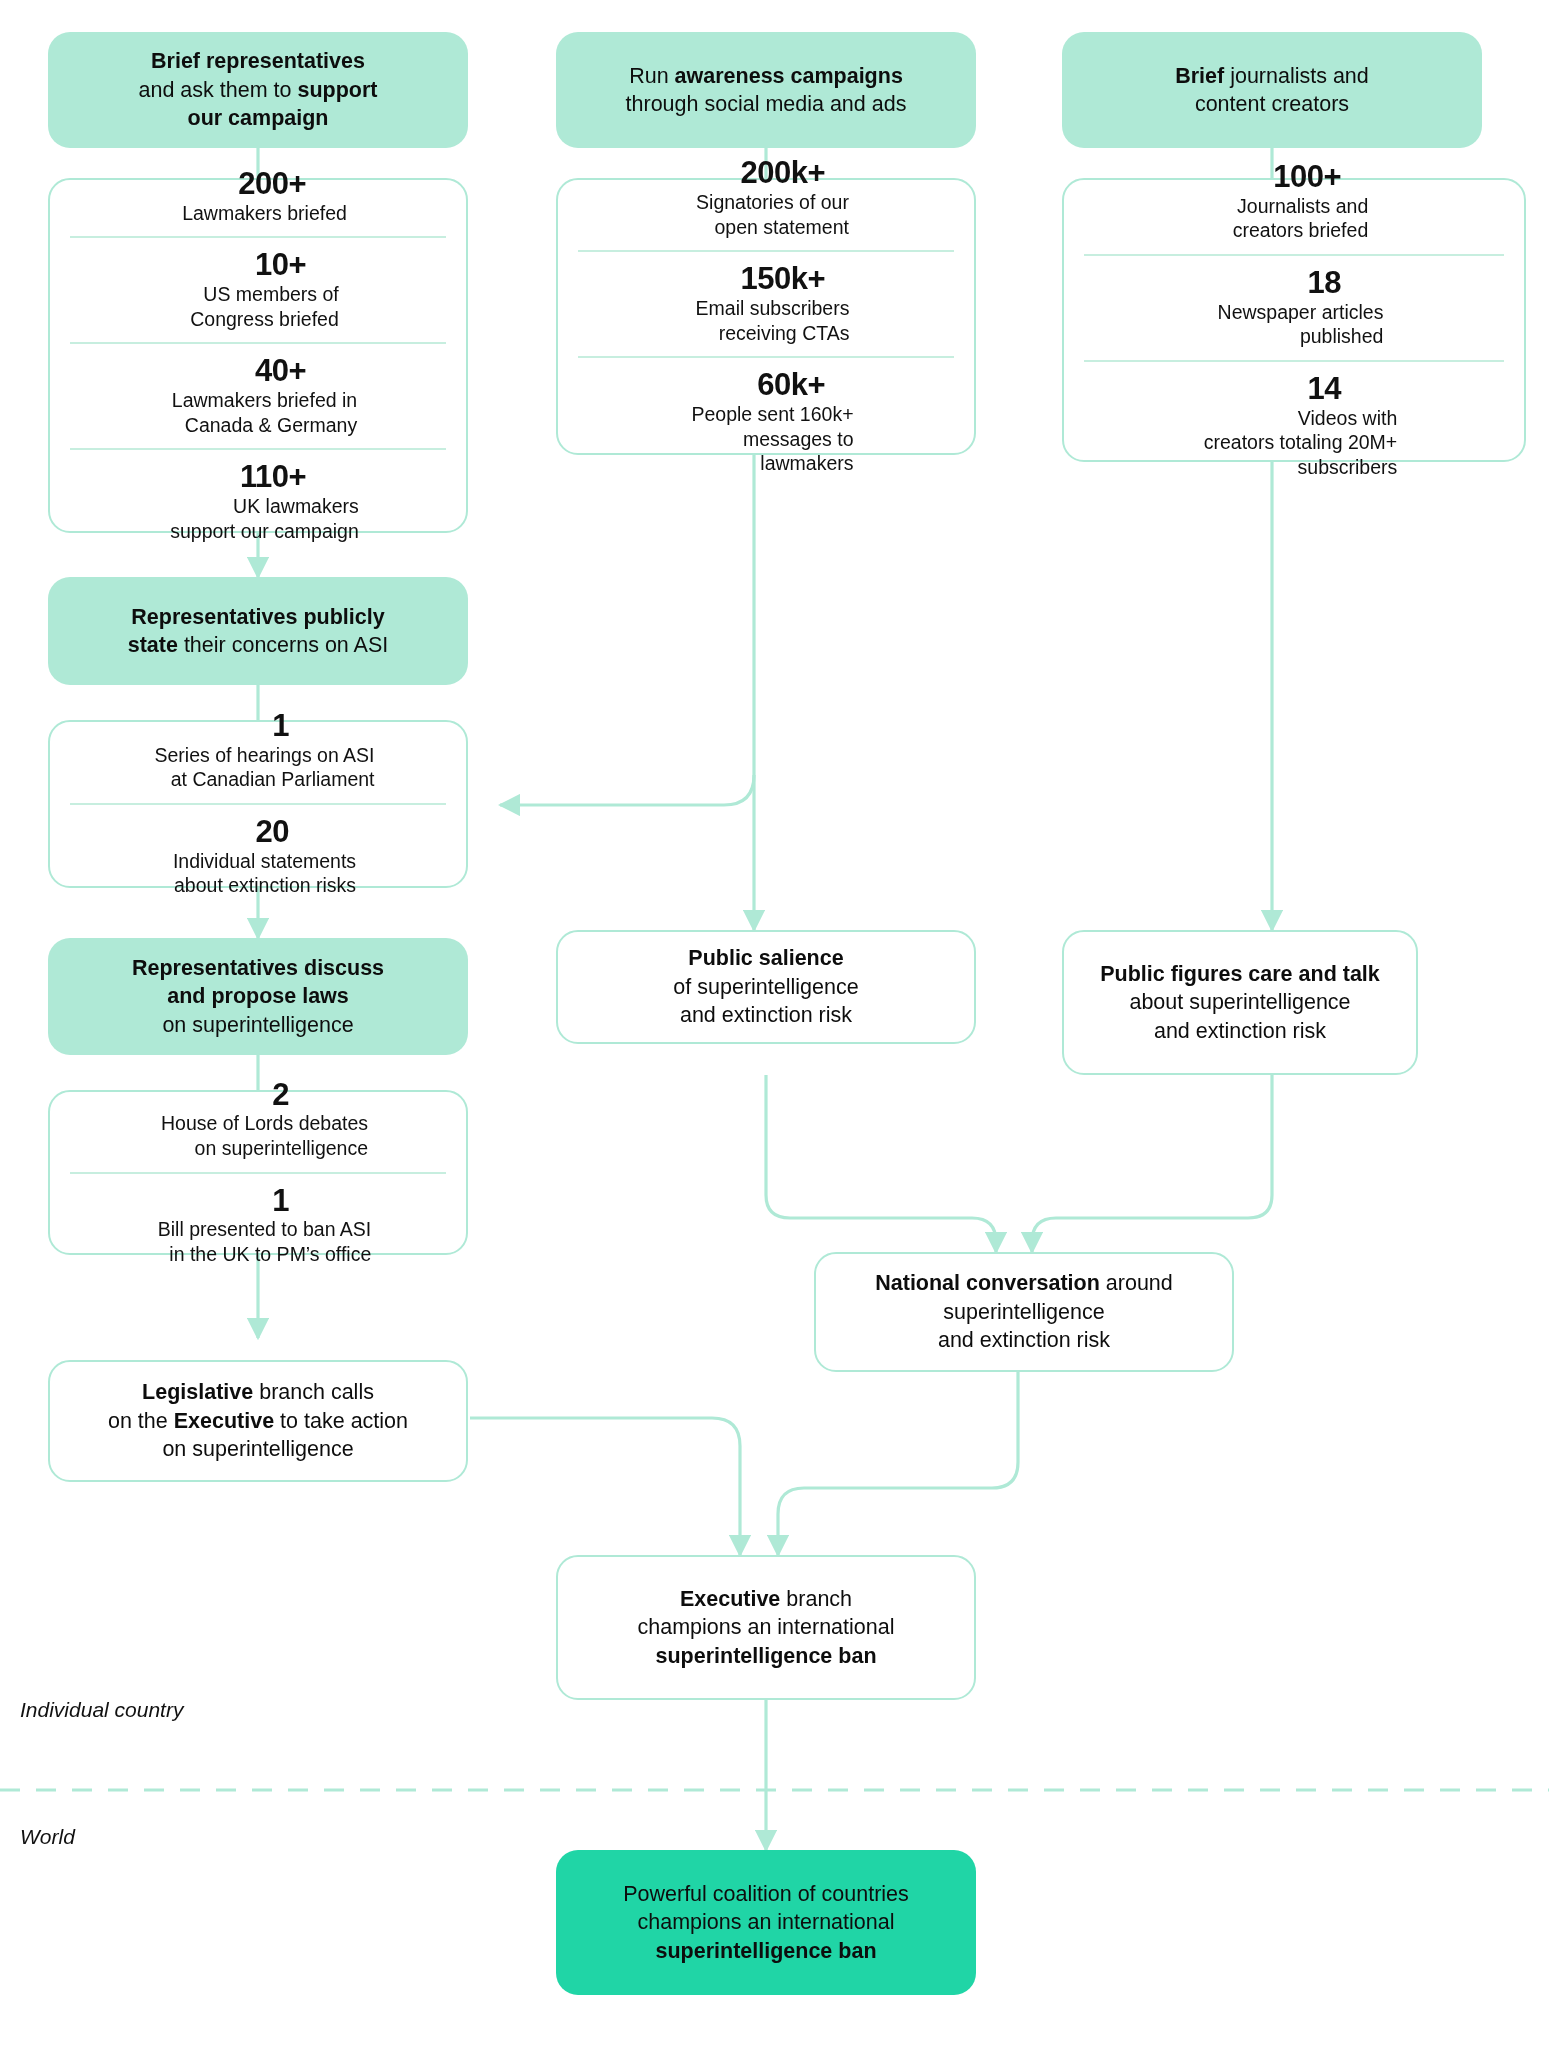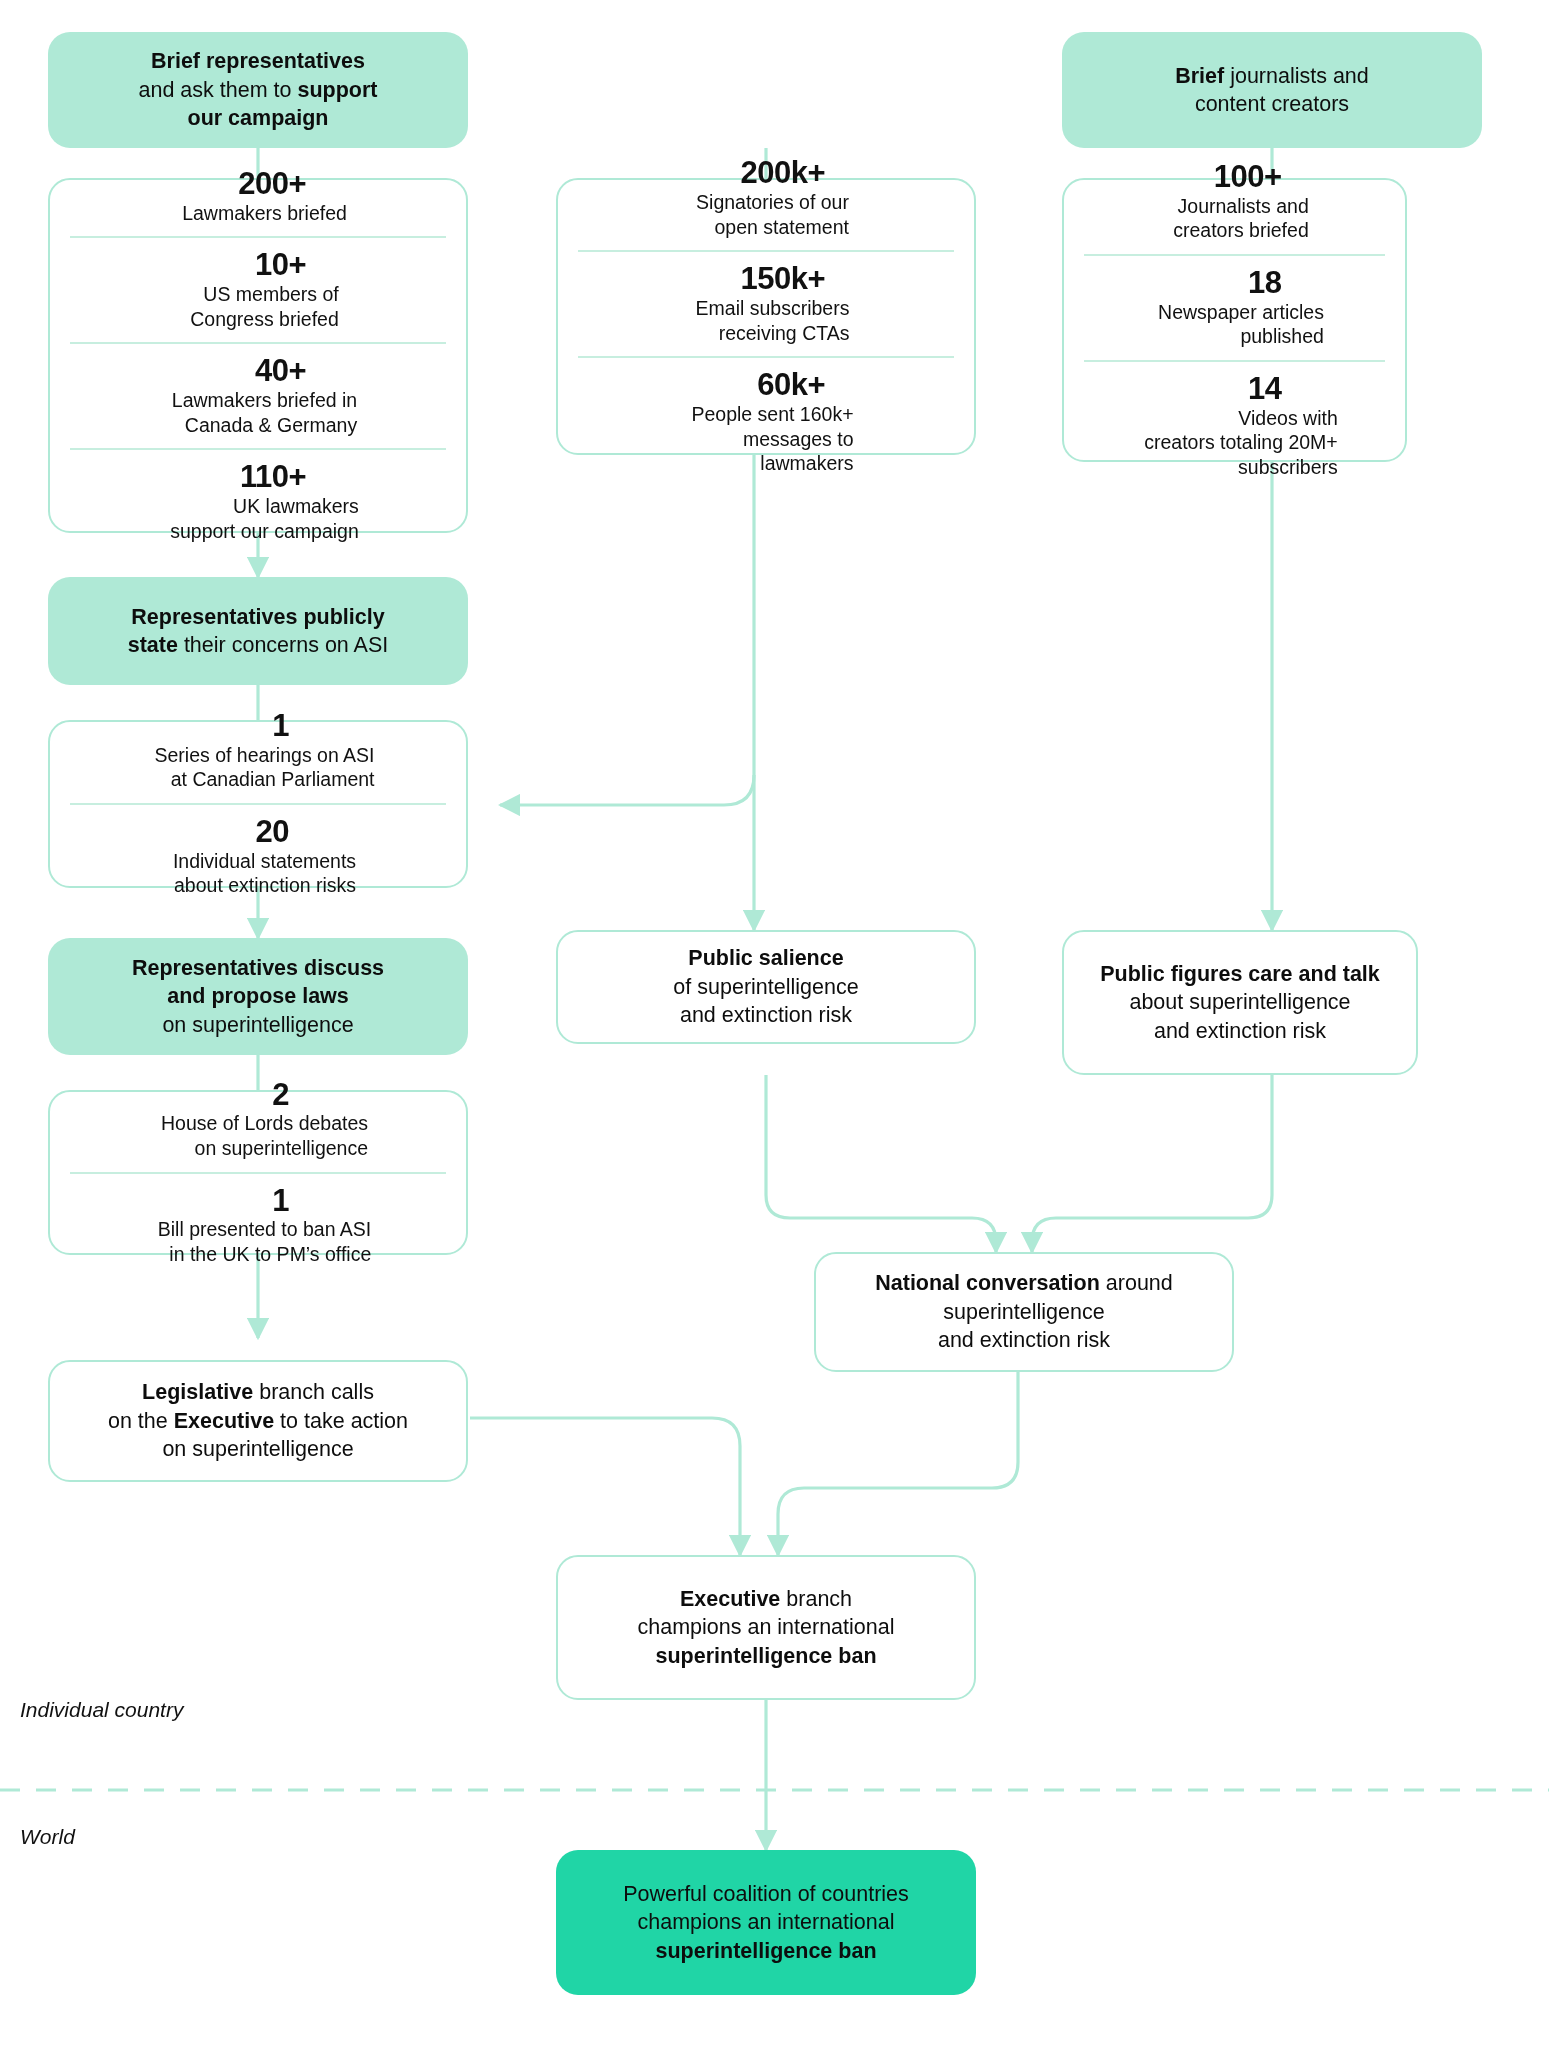--- a/index.html
+++ b/index.html
@@ -149,20 +149,24 @@
 
     <path d="M 0 1790 L 1549 1790" stroke="#AFE9D6" stroke-width="3.2" stroke-dasharray="20 16" fill="none"></path>
   </svg>
 
   <div class="node fill" style="left:48px;top:32px;width:420px;height:116px;">
     <span class="ln b">Brief representatives</span>
     <span class="ln"><span class="r">and ask them to </span><span class="b">support</span></span>
     <span class="ln b">our campaign</span>
   </div>
 
+  <div class="node fill" style="left:556px;top:32px;width:420px;height:116px;">
+    <span class="ln"><span class="r">Run </span><span class="b">awareness campaigns</span></span>
+    <span class="ln r">through social media and ads</span>
+  </div>
 
   <div class="node fill" style="left:1062px;top:32px;width:420px;height:116px;">
     <span class="ln"><span class="b">Brief</span><span class="r"> journalists and</span></span>
     <span class="ln r">content creators</span>
   </div>
 
   <div class="stats" id="leftStats" style="left:48px;top:178px;width:420px;height:355px;">
       <div class="stat">
         <div class="num" style="width: 96px;">200+</div>
         <div class="lbl">Lawmakers briefed</div>
@@ -189,21 +193,21 @@
       <div class="stat">
         <div class="num" style="width: 118px;">150k+</div>
         <div class="lbl">Email subscribers<br>receiving CTAs</div>
       </div>
       <div class="stat">
         <div class="num" style="width: 118px;">60k+</div>
         <div class="lbl">People sent 160k+<br>messages to<br>lawmakers</div>
       </div>
     </div>
 
-  <div class="stats" id="rightStats" style="left:1062px;top:178px;width:345px;height:284px;">
+  <div class="stats" id="rightStats" style="left:1062px;top:178px;width:464px;height:284px;">
       <div class="stat">
         <div class="num" style="width: 94px;">100+</div>
         <div class="lbl">Journalists and<br>creators briefed</div>
       </div>
       <div class="stat">
         <div class="num" style="width: 94px;">18</div>
         <div class="lbl">Newspaper articles<br>published</div>
       </div>
       <div class="stat">
         <div class="num" style="width: 94px;">14</div>

